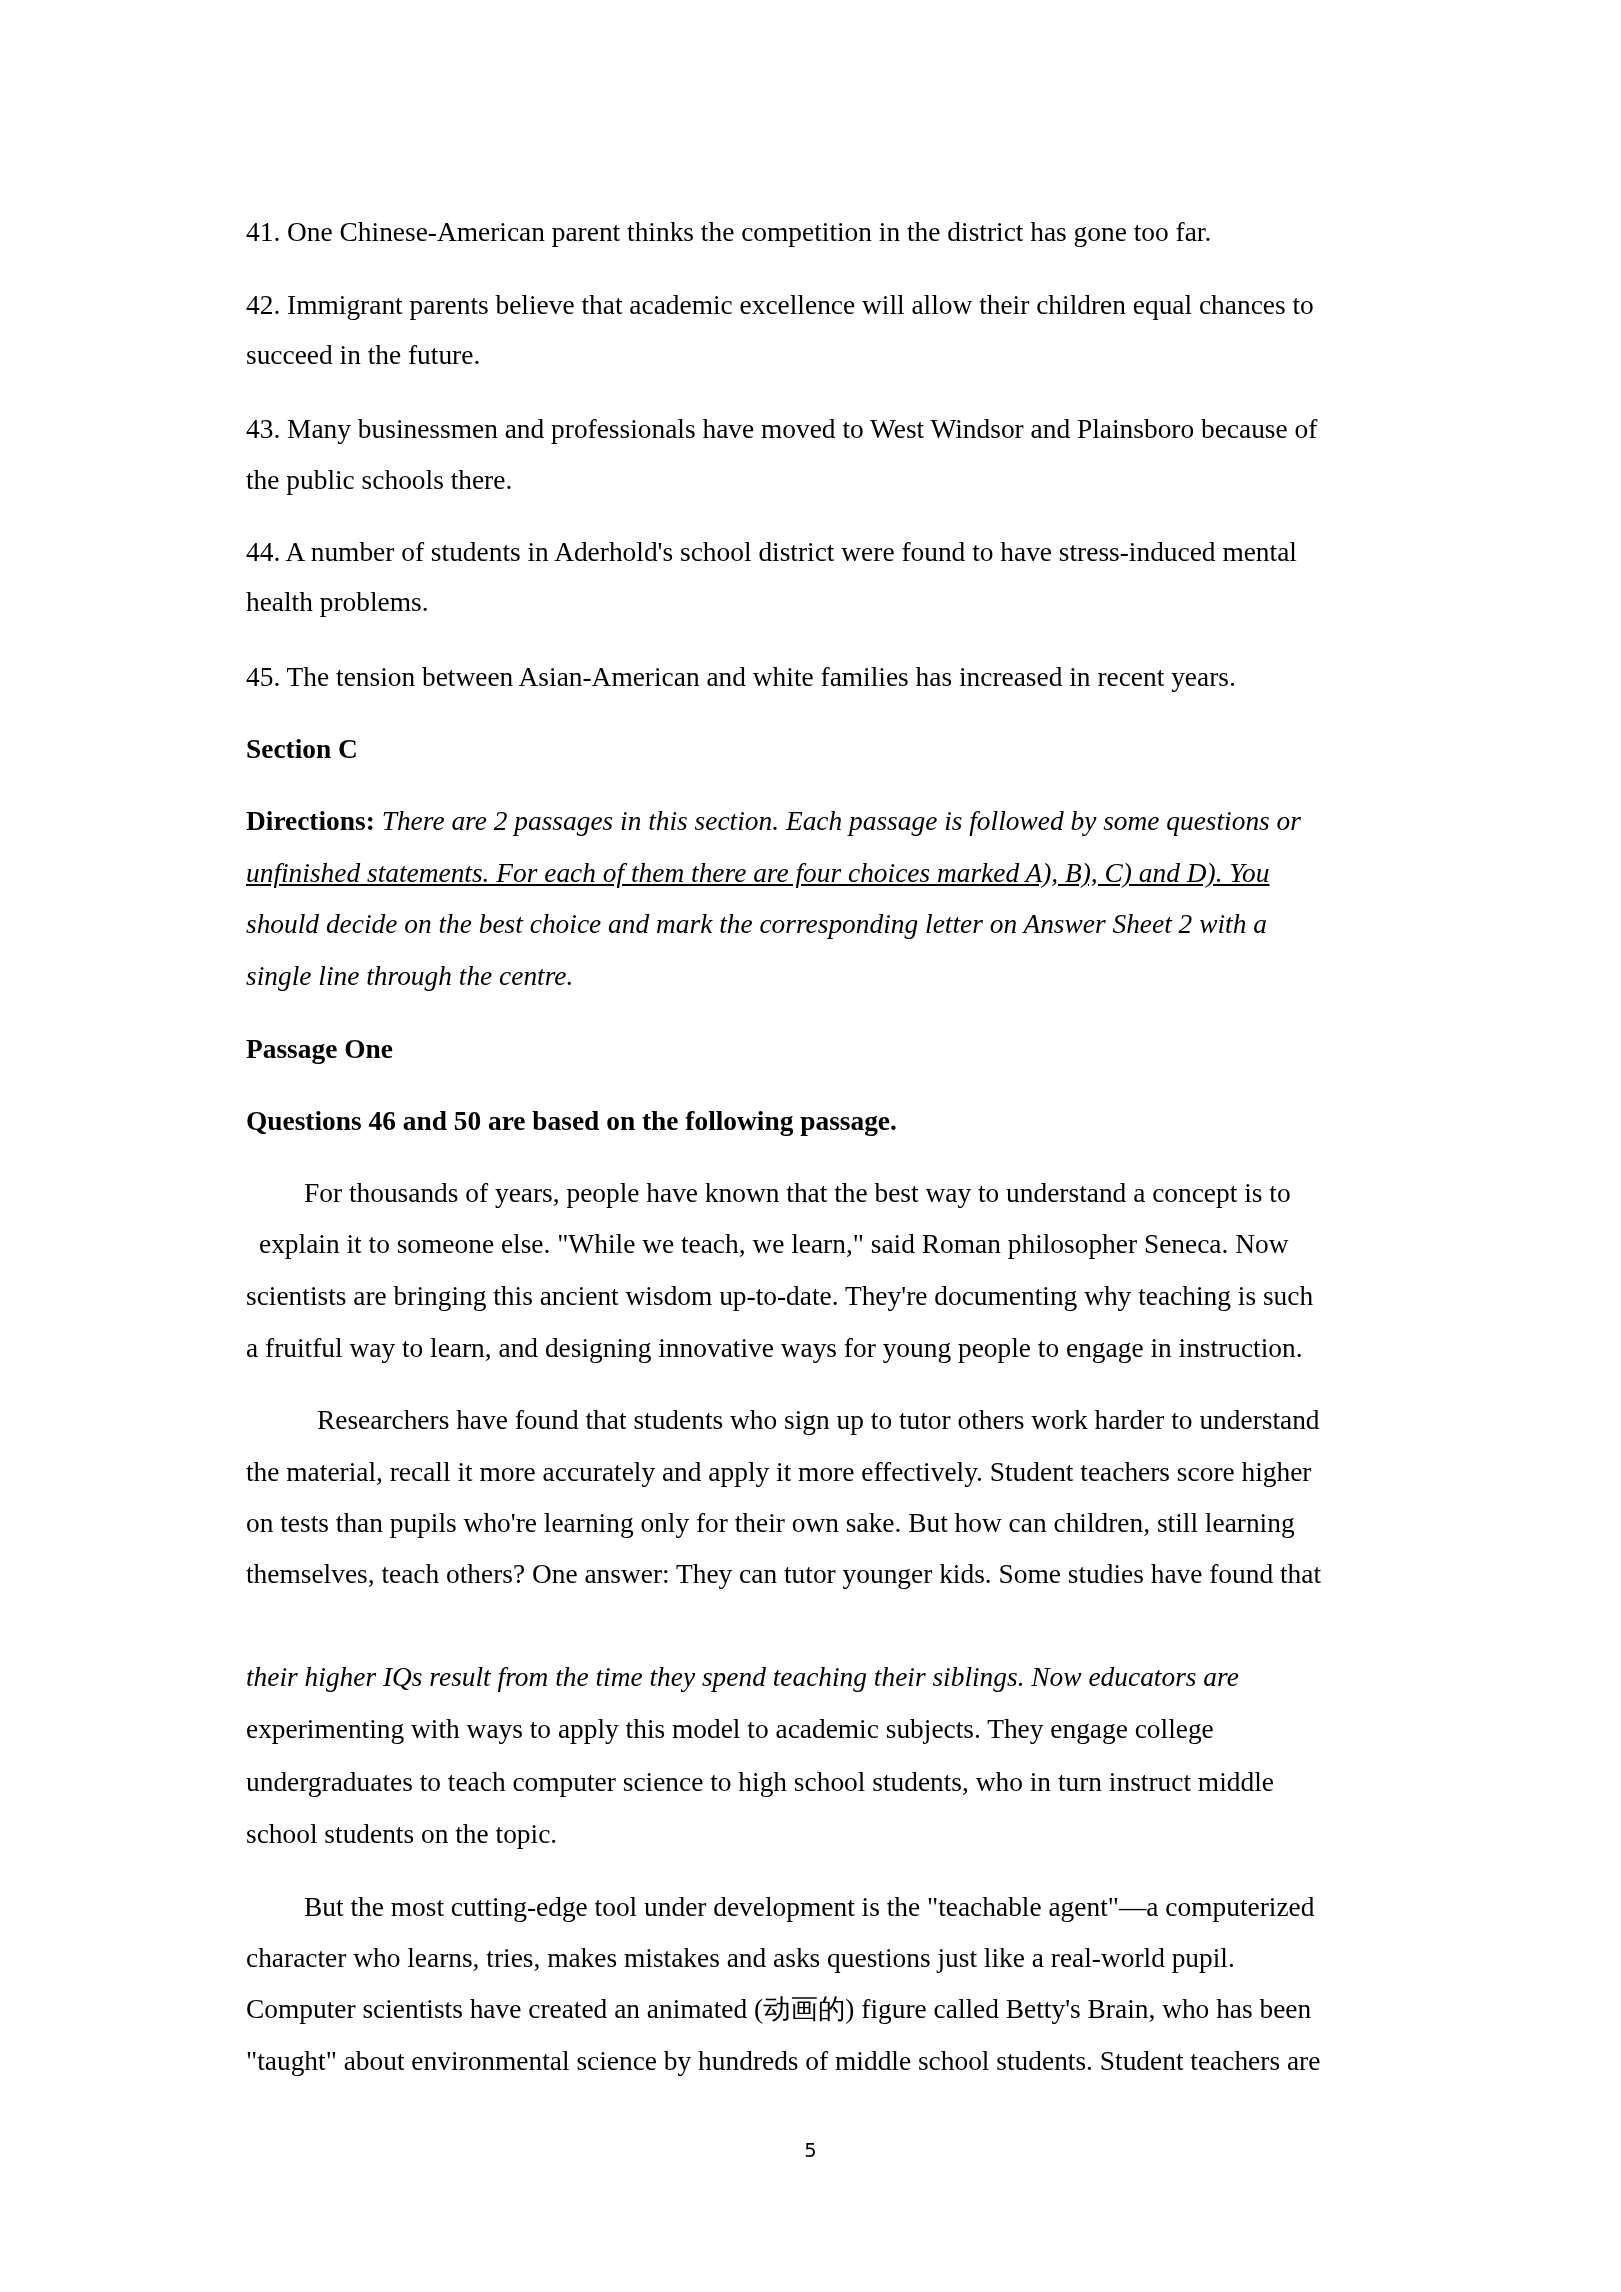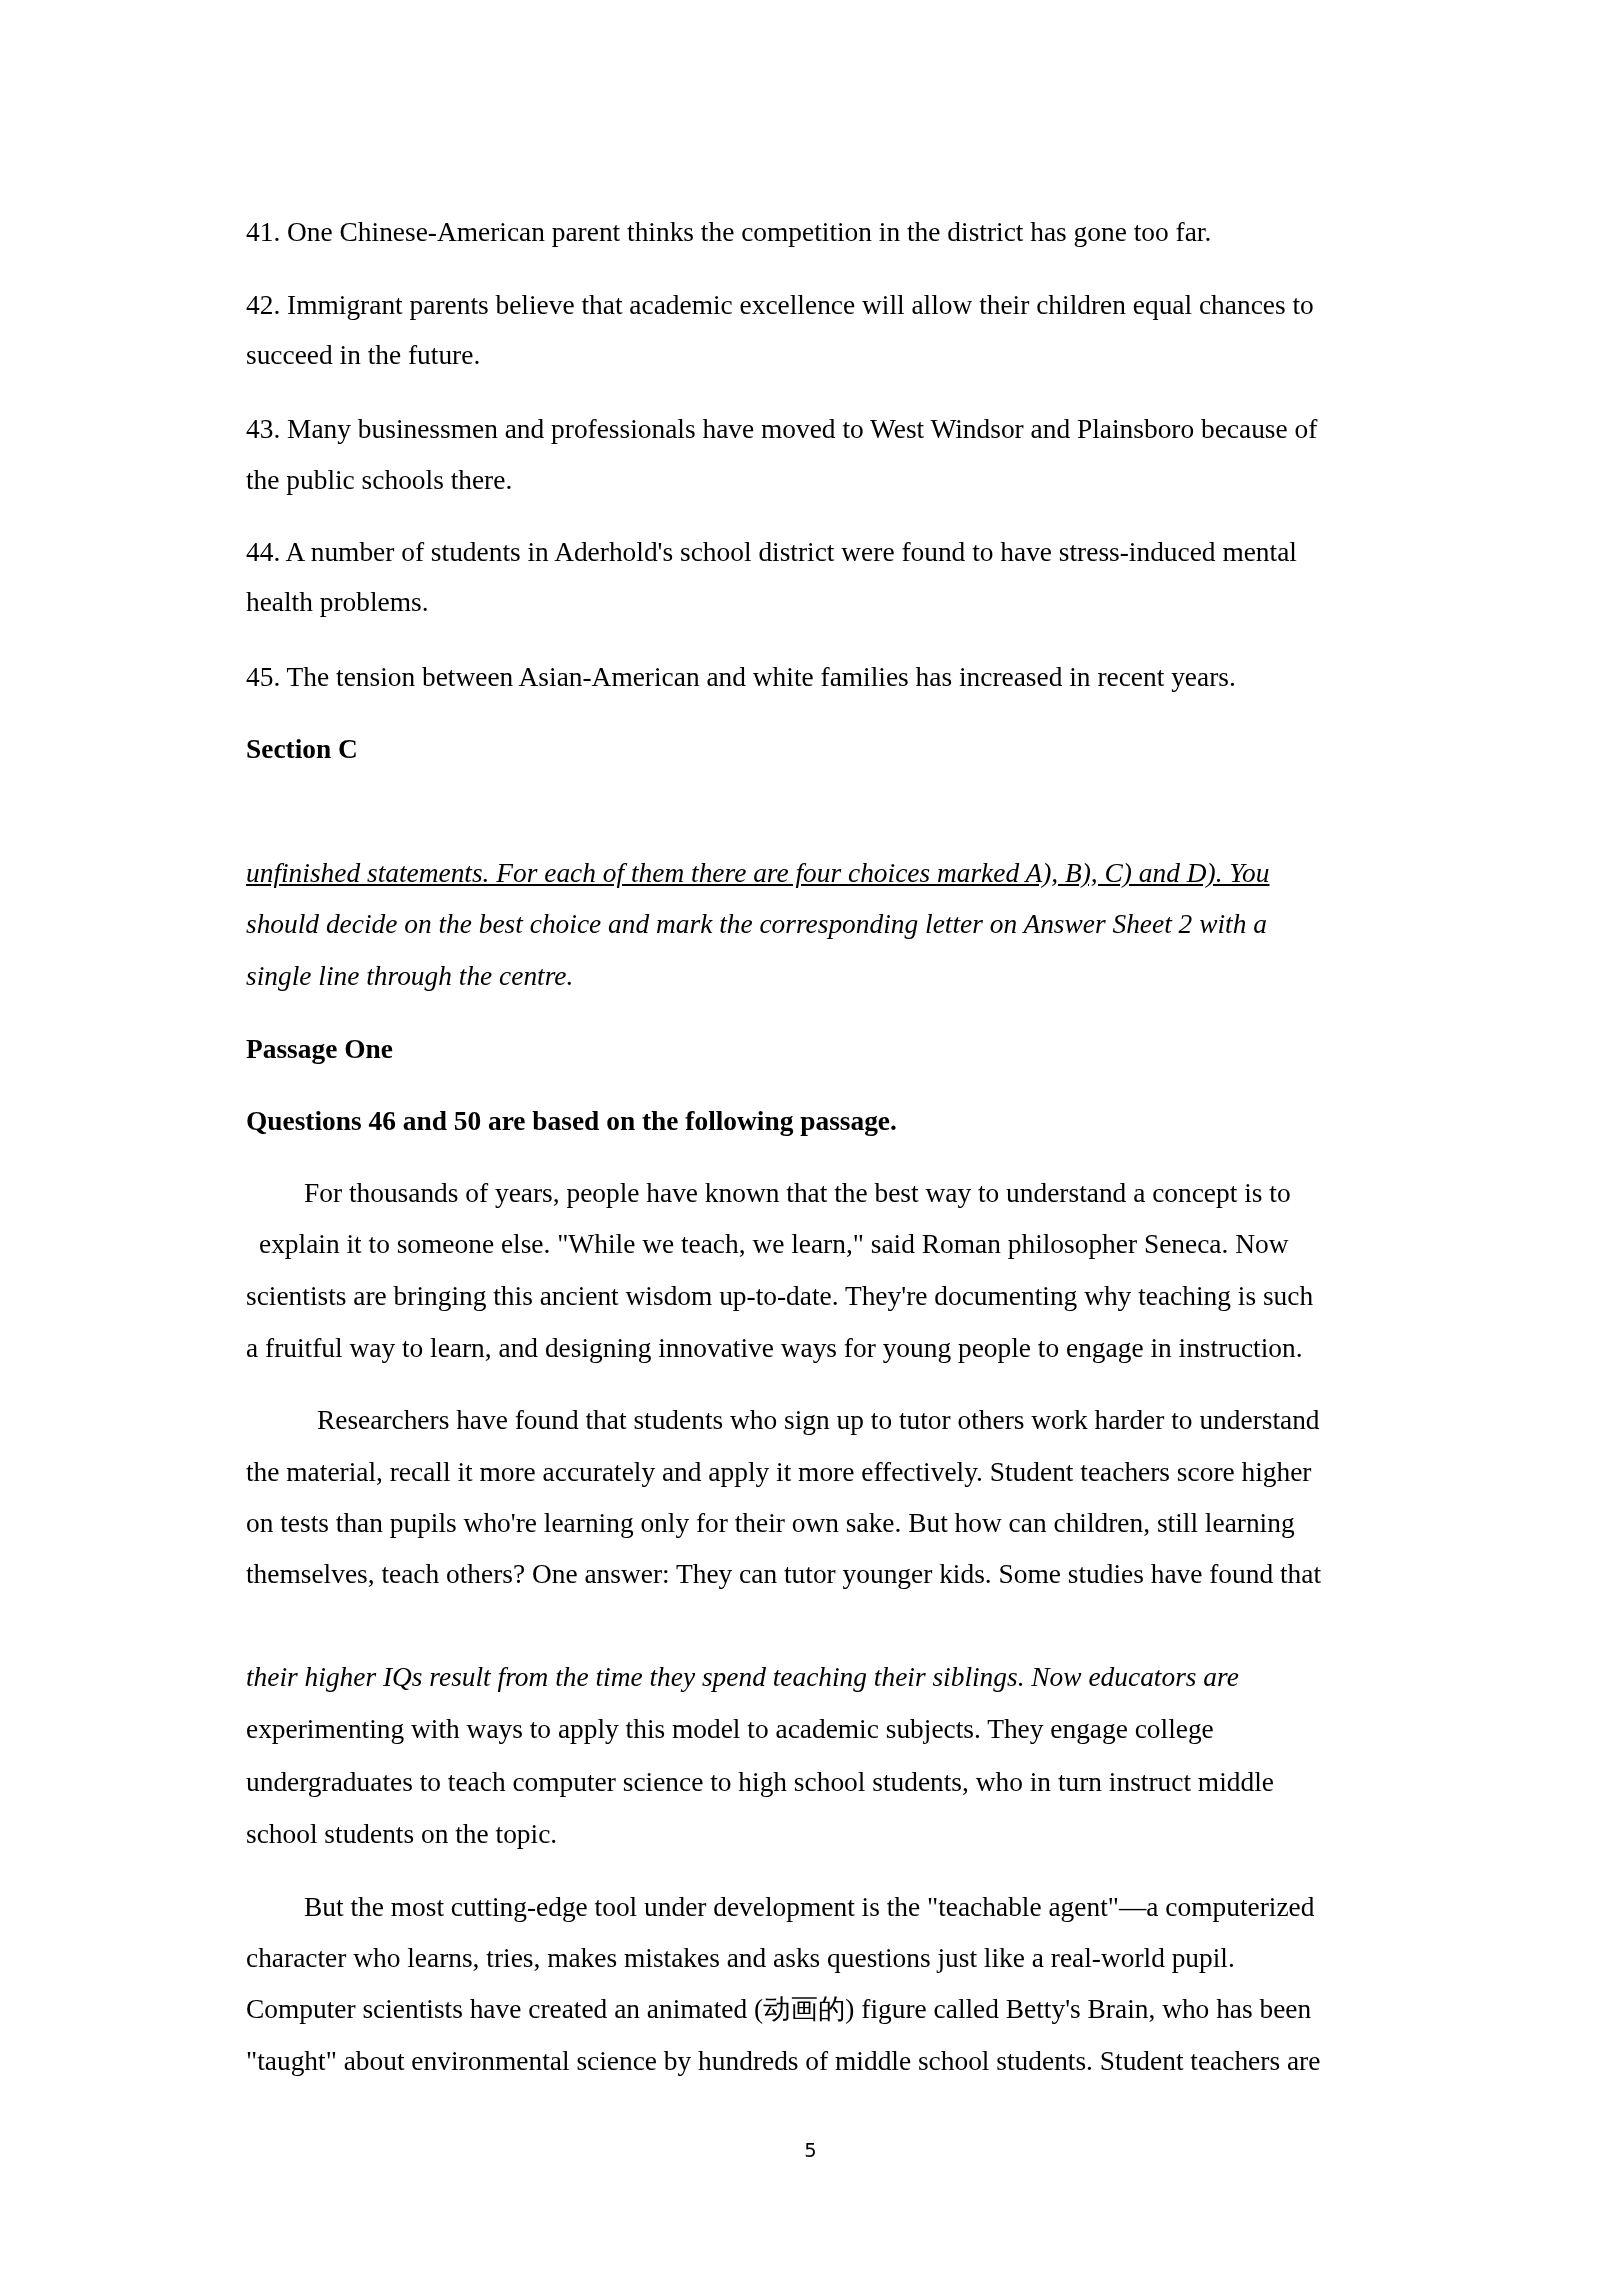--- a/index.html
+++ b/index.html
@@ -58,20 +58,23 @@
   <div class="line" style="top:413px;">43. Many businessmen and professionals have moved to West Windsor and Plainsboro because of</div>
   <div class="line" style="top:464px;">the public schools there.</div>
 
   <div class="line" style="top:536px;">44. A number of students in Aderhold's school district were found to have stress-induced mental</div>
   <div class="line" style="top:586px;">health problems.</div>
 
   <div class="line" style="top:661px;">45. The tension between Asian-American and white families has increased in recent years.</div>
 
   <div class="line bold" style="top:733px;">Section C</div>
 
+  <div class="line" style="top:805px;">
+    <span class="bold">Directions:</span><span class="italic"> There are 2 passages in this section. Each passage is followed by some questions or</span>
+  </div>
   <div class="line italic" style="top:857px;text-decoration:underline;">unfinished statements. For each of them there are four choices marked A), B), C) and D). You</div>
   <div class="line italic" style="top:908px;">should decide on the best choice and mark the corresponding letter on Answer Sheet 2 with a</div>
   <div class="line italic" style="top:960px;">single line through the centre.</div>
 
   <div class="line bold" style="top:1033px;">Passage One</div>
   <div class="line bold" style="top:1105px;">Questions 46 and 50 are based on the following passage.</div>
 
   <div class="line indent" style="top:1177px;">For thousands of years, people have known that the best way to understand a concept is to</div>
   <div class="line" style="top:1228px;margin-left:13px;">explain it to someone else. "While we teach, we learn," said Roman philosopher Seneca. Now</div>
   <div class="line" style="top:1280px;">scientists are bringing this ancient wisdom up-to-date. They're documenting why teaching is such</div>

